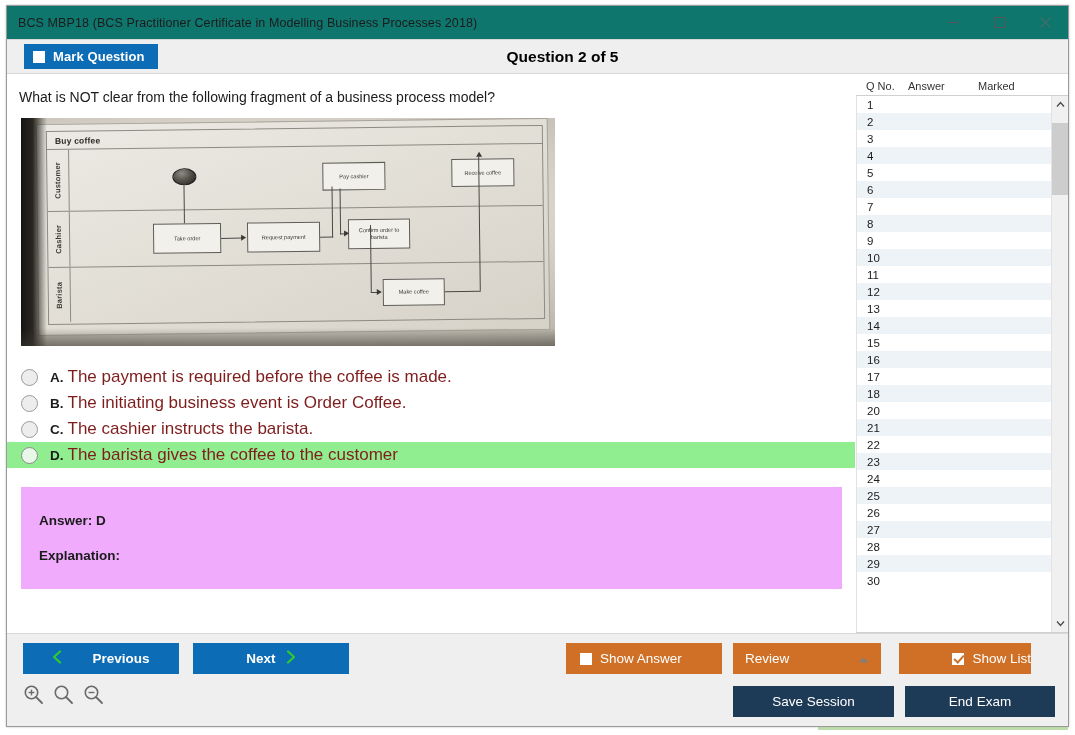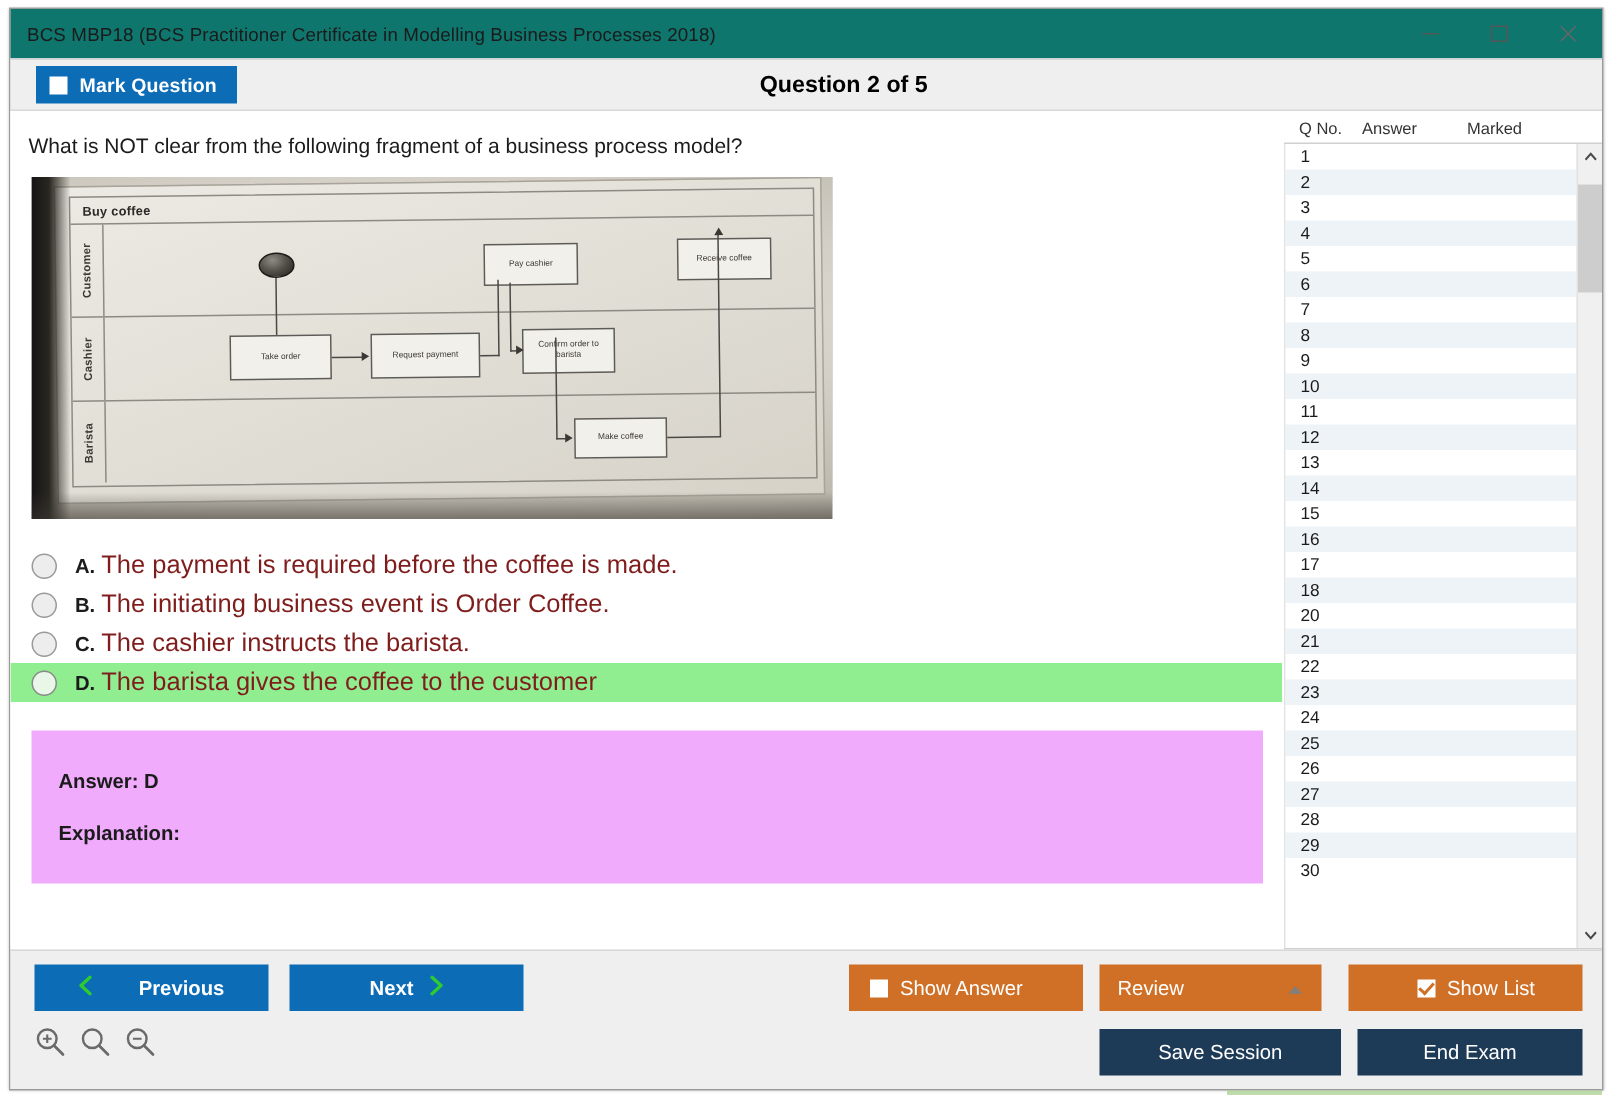--- a/index.html
+++ b/index.html
@@ -368,21 +368,21 @@
     user-select: none;
   }
   .btn-blue { background: #0d6cb6; }
   .btn-orange { background: #cf7026; font-weight: normal; font-size: 13.5px; }
   .btn-navy { background: #1d3a56; font-weight: normal; font-size: 13.5px; }
 
   #btn-previous { left: 16px;  top: 9px; width: 156px; height: 31px; gap: 20px; }
   #btn-next     { left: 186px; top: 9px; width: 156px; height: 31px; }
   #btn-show-answer { left: 559px; top: 9px; width: 156px; height: 31px; justify-content: flex-start; padding-left: 14px; }
   #btn-review      { left: 726px; top: 9px; width: 148px; height: 31px; justify-content: flex-start; padding-left: 12px; }
-  #btn-show-list   { left: 892px; top: 9px; width: 156px; height: 31px; justify-content: center; padding-left: 14px; }
+  #btn-show-list   { left: 892px; top: 9px; width: 132px; height: 31px; justify-content: flex-end; padding-left: 14px; }
   #btn-save-session { left: 726px; top: 52px; width: 161px; height: 31px; }
   #btn-end-exam     { left: 898px; top: 52px; width: 150px; height: 31px; }
 
   .chev { display: inline-block; }
   #btn-previous .chev { margin-right: 10px; }
   #btn-next .chev { margin-left: 10px; }
 
   #review-caret {
     position: absolute;
     right: 12px; top: 50%;

